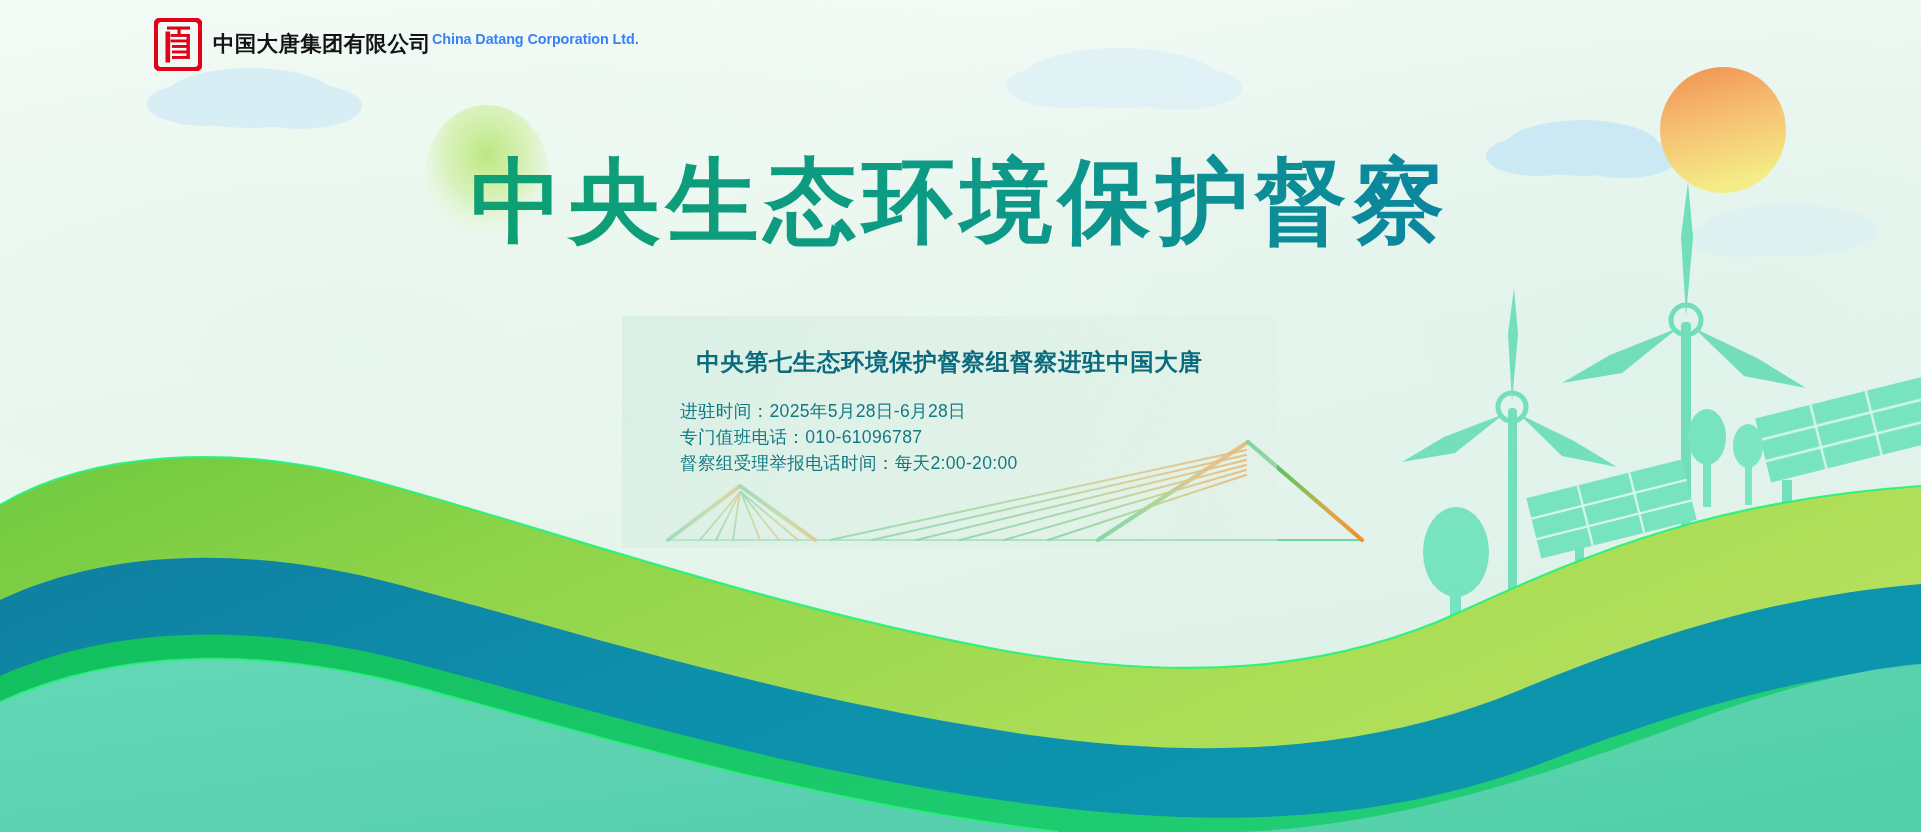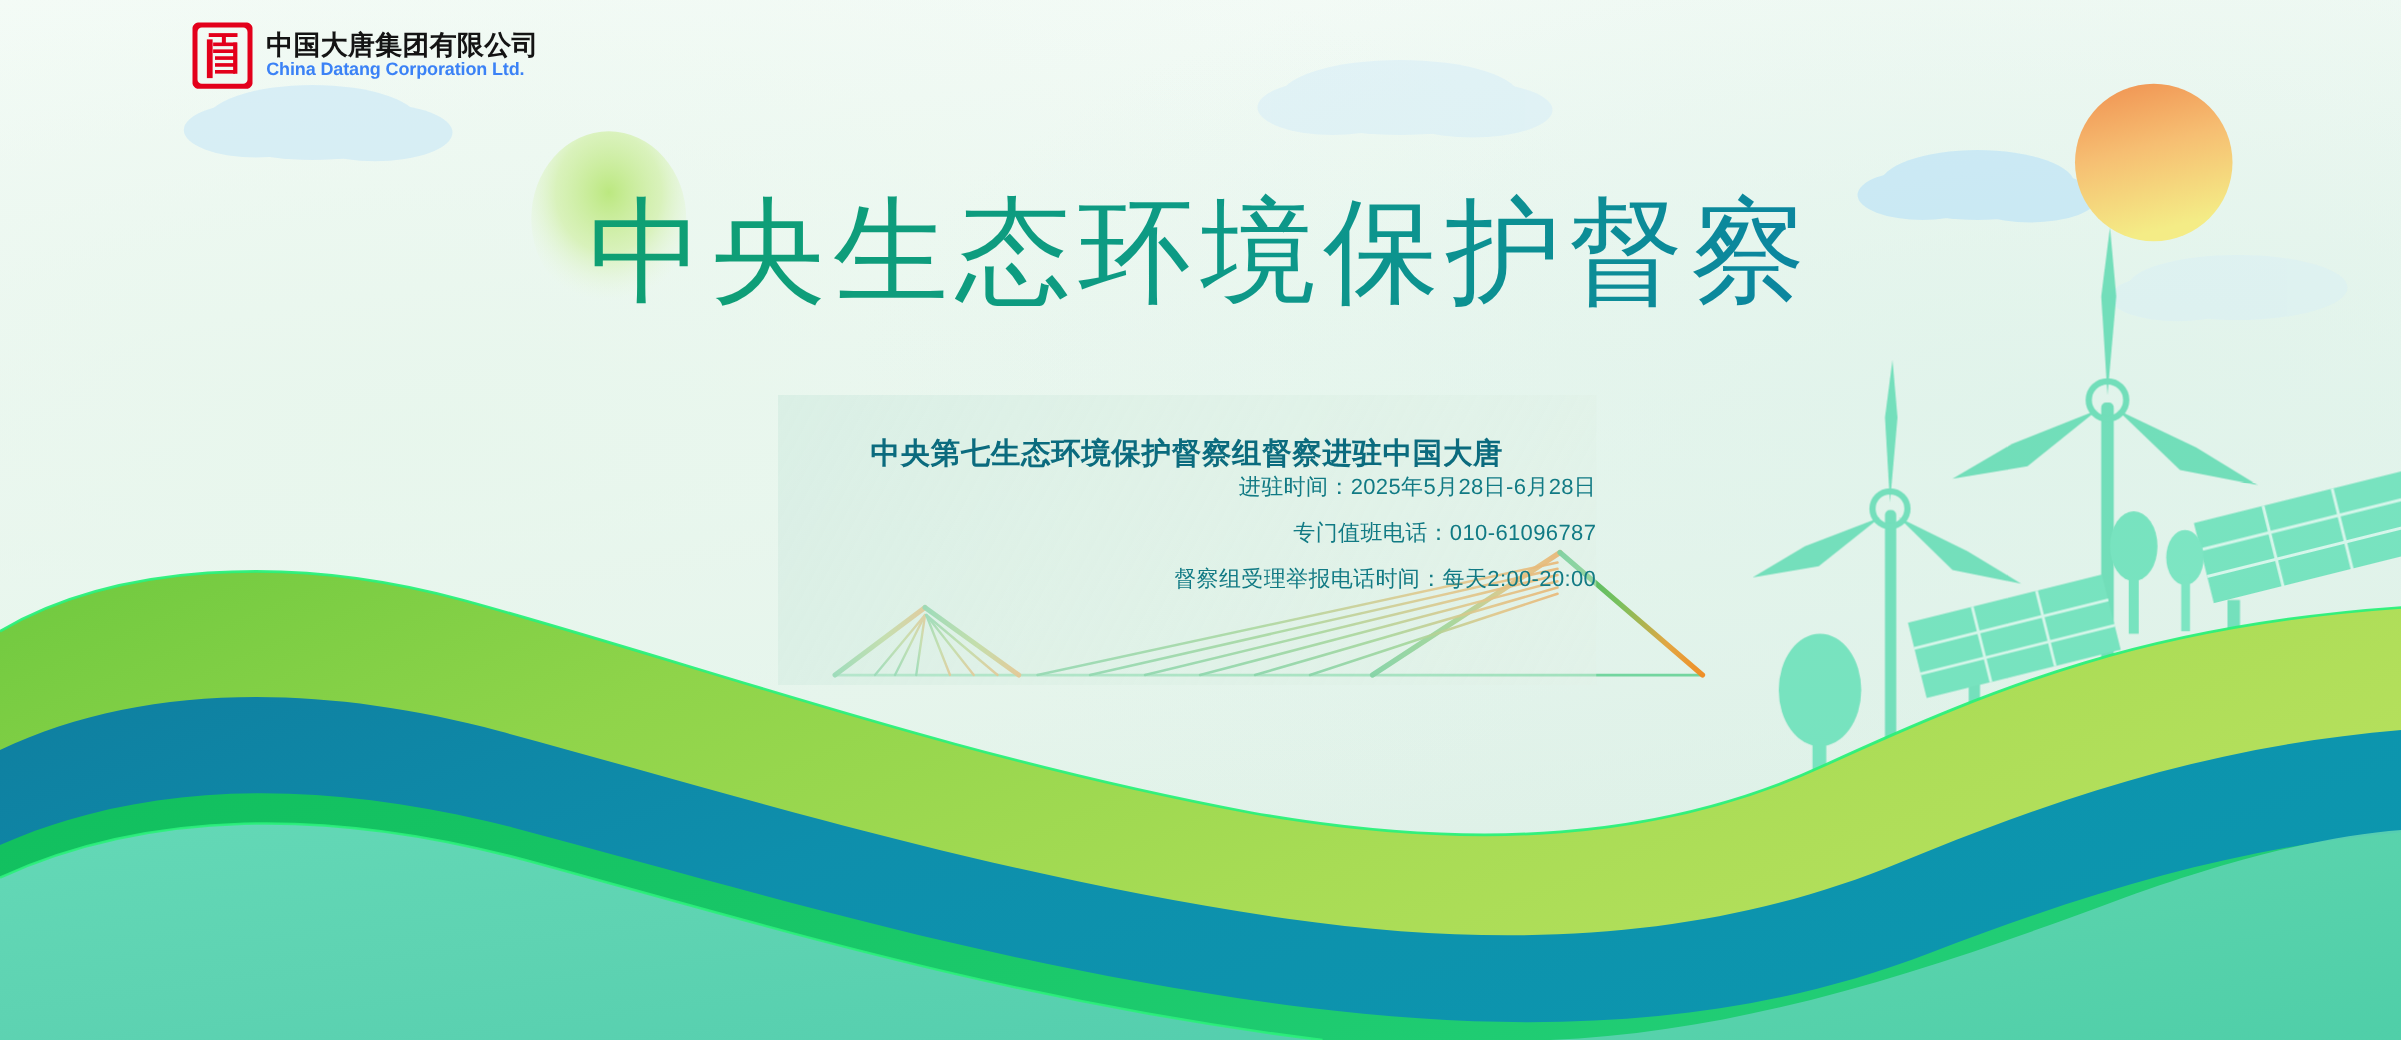--- a/index.html
+++ b/index.html
@@ -21,38 +21,38 @@
     display:block;
   }
 
   
   #logo-block {
     position:absolute; left:154px; top:18px;
     display:flex; align-items:center; gap:11px;
     z-index:40;
   }
   #logo-seal { width:48px; height:53px; display:block; }
-  #logo-text-group { display:flex; flex-direction:column; justify-content:center; gap:1px; }
+  #logo-text-group { display:flex; flex-direction:row; justify-content:center; gap:1px; }
   #logo-cn {
     font-family:"Liberation Sans","DejaVu Sans",sans-serif;
     font-size:21.5px; font-weight:bold; color:#141414;
     letter-spacing:0.3px; line-height:1.12; white-space:nowrap;
   }
   #logo-en {
     font-family:"Liberation Sans","DejaVu Sans",sans-serif;
     font-size:14.4px; font-weight:bold; color:#3b82f6;
     letter-spacing:-0.1px; line-height:1.1; white-space:nowrap;
   }
 
   
   #main-title {
     position:absolute; left:0; top:152px; width:1921px;
     text-align:center; z-index:35;
     font-family:"DejaVu Serif","Liberation Serif",serif;
-    font-size:92px; font-weight:normal;
+    font-size:92px; font-weight:bold;
     letter-spacing:6px;
     line-height:1.08;
     background:linear-gradient(100deg,#17a05f 0%,#0fa070 22%,#0d9a86 50%,#0b85a0 76%,#0a6f96 100%);
     -webkit-background-clip:text; background-clip:text;
     color:transparent; -webkit-text-fill-color:transparent;
     white-space:nowrap;
   }
 
   
   #info-panel {
@@ -63,22 +63,22 @@
     padding:24px 0 0 0;
   }
   #info-subtitle {
     font-family:Liberation Mono, monospace;
     font-size:23.5px; font-weight:bold;
     color:#0b6b7e; letter-spacing:0.6px;
     text-align:center; white-space:nowrap;
     margin-top:6px;
   }
   #info-list {
-    padding-left:58px;
-    display:flex; flex-direction:column; gap:13px;text-align:right;
+    margin-top:22px; padding-left:58px;
+    display:flex; flex-direction:column; gap:2px;
   }
   .info-line {
     font-family:"Liberation Sans","DejaVu Sans",sans-serif;
     font-size:17.6px; color:#117a84;
     letter-spacing:0.3px; white-space:nowrap;
     line-height:1.35;
   }
 </style>
 </head>
 <body>

